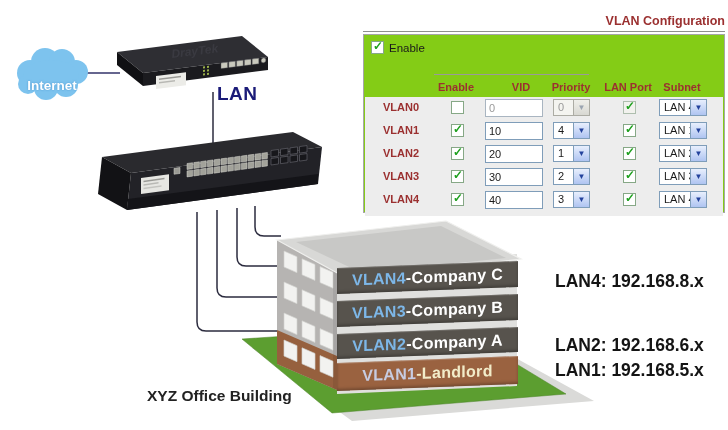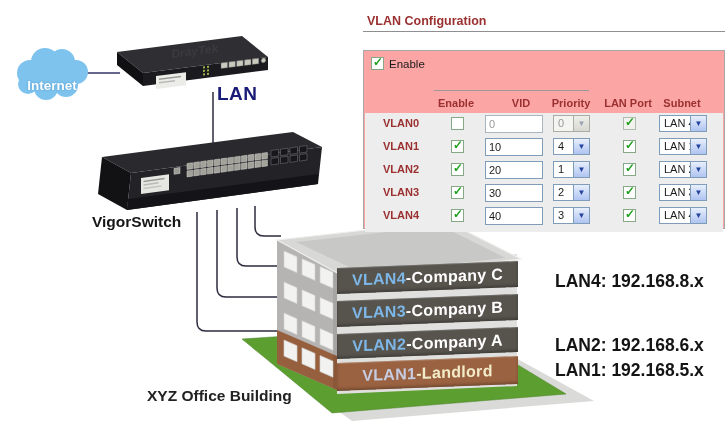--- a/index.html
+++ b/index.html
@@ -23,22 +23,22 @@
   .band .vlan{color:#7DB7E8;}
   .band .tenant{color:#FFFFFF;}
   .band.gray{background:#57534D;box-shadow:inset 0 1px 0 rgba(255,255,255,.15), inset 0 -2px 3px rgba(0,0,0,.25);}
   .band.brown{background:#9A6240;box-shadow:inset 0 1px 0 rgba(255,255,255,.2), inset 0 -2px 3px rgba(0,0,0,.25);}
   .band.brown .vlan{color:#C7CCE2;}
   .band.brown .tenant{color:#F2ECC9;}
 
   
   #vlan-panel{position:absolute;left:363px;top:13px;width:362px;font-size:11px;color:#1a1a1a;}
   .panel-title{color:#9B3030;font-weight:bold;font-size:12.5px;padding:1px 0 3px 4px;
-               border-bottom:1px solid #8f8f8f;}
-  .panel-box{position:relative;margin-top:18px;border:1px solid #A6A6A6;height:177px;background:#fca5a5;}
+               border-bottom:1px solid #8f8f8f;text-align:right;}
+  .panel-box{position:relative;margin-top:2px;border:1px solid #A6A6A6;height:177px;background:#84cc16;}
   .mrow{position:absolute;left:7px;top:6px;display:flex;align-items:center;gap:5px;font-size:11.5px;}
   .grp-hdr{position:absolute;left:60px;top:20px;width:170px;text-align:center;color:#9B3030;
            font-weight:bold;font-size:12px;}
   .grp-line{position:absolute;left:70px;top:39px;width:155px;border-top:1px solid #9a9a9a;}
   .col-hdr{position:absolute;top:46px;color:#9B3030;font-weight:bold;font-size:11px;text-align:center;}
   .ch-enable{left:64px;width:56px;} .ch-vid{left:129px;width:56px;} .ch-pri{left:179px;width:56px;}
   .ch-lp{left:234px;width:60px;} .ch-sub{left:290px;width:56px;}
   .vrow{position:absolute;left:1px;right:1px;height:27px;background:#EDEDED;}
   .rname{position:absolute;left:8px;top:4px;width:56px;text-align:center;color:#9B3030;font-weight:bold;}
   .cb{display:inline-block;width:13px;height:13px;border:1px solid #86A886;background:#fff;
@@ -215,21 +215,20 @@
     <span class="tenant">-Company A</span>
   </div>
   <div class="band brown" style="top:363px;height:28px;">
     <span class="vlan">VLAN1</span>
     <span class="tenant">-Landlord</span>
   </div>
 
   <div class="lbl internet-lbl">Internet</div>
   <div class="lbl lan-lbl">LAN</div>
   <div class="lbl switch-lbl">
-    <div>VigorSwitch</div>
   </div>
   <div class="lbl bldg-lbl">XYZ Office Building</div>
   <div class="lbl subnet-lbl" style="top:271px">LAN4: 192.168.8.x</div>
   <div class="lbl subnet-lbl" style="top:335px">LAN2: 192.168.6.x</div>
   <div class="lbl subnet-lbl" style="top:360px">LAN1: 192.168.5.x</div>
 
   <div id="vlan-panel">
     <div class="panel-title">VLAN Configuration</div>
     <div class="panel-box">
 

